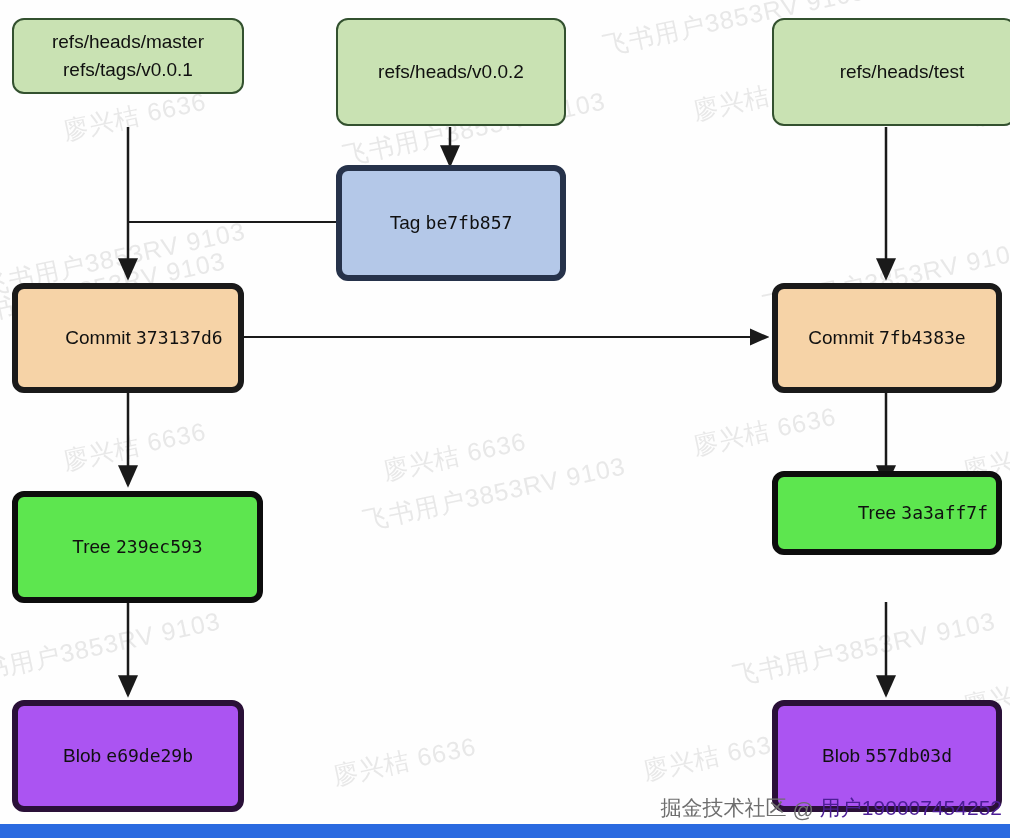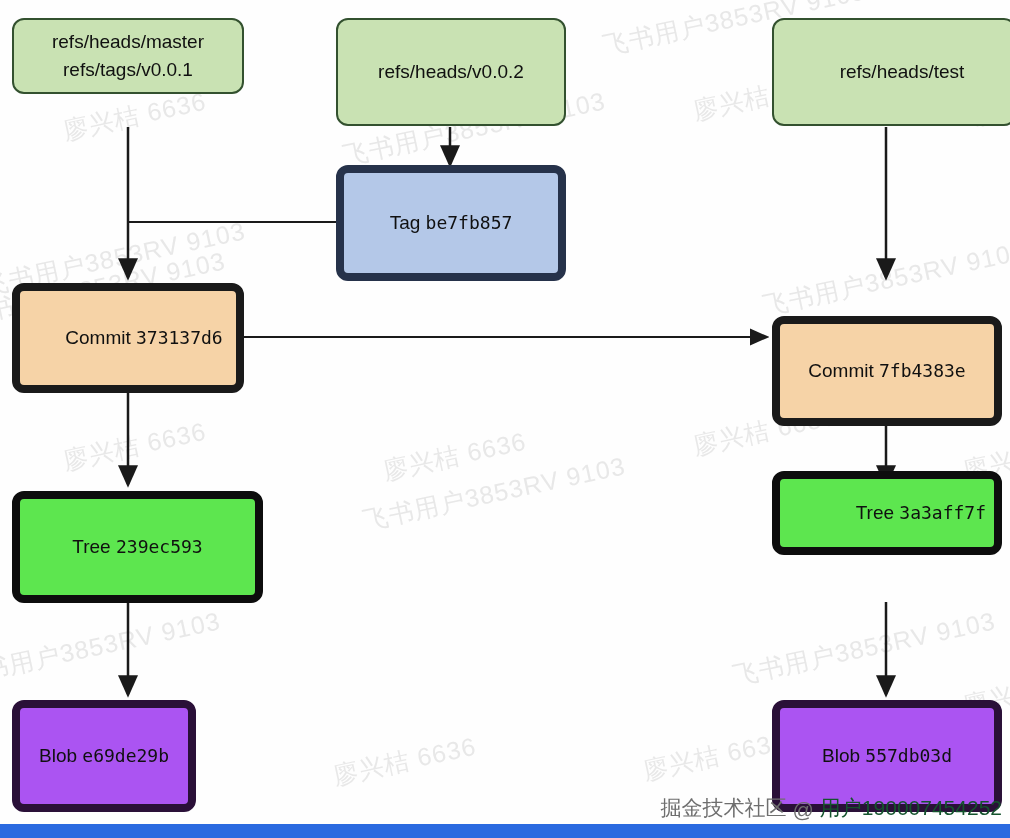--- a/index.html
+++ b/index.html
@@ -49,21 +49,21 @@
   
   .node {
     position: absolute;
     z-index: 3;
     box-sizing: border-box;
     display: flex;
     align-items: center;
     justify-content: center;
     text-align: center;
     border-radius: 12px;
-    border: 8px solid #0369a1;
+    border: 6px solid #0369a1;
     color: #101010;
     font-size: 19px;
     line-height: 1.45;
     padding: 4px 8px;
   }
   .node.ref {
     background: #c9e2b3;
     border-color: #33512f;
     border-width: 2px;
   }
@@ -98,21 +98,21 @@
     top: 794px;
     z-index: 5;
     font-size: 21px;
     color: #6e6e6e;
     white-space: nowrap;
     display: flex;
     align-items: flex-end;
     gap: 6px;
   }
   #attribution .handle {
-    color: #14532d;
+    color: #4c1d95;
   }
   #bottom-bar {
     position: absolute;
     left: 0;
     top: 824px;
     width: 1010px;
     height: 14px;
     background: #2a6ae0;
     z-index: 6;
   }
@@ -185,33 +185,33 @@
   </div>
 
   <div class="node tag" style="left:336px; top:165px; width:230px; height:116px;">
     <span><span>Tag </span><span class="mono">be7fb857</span></span>
   </div>
 
   <div class="node commit" style="left:12px; top:283px; width:232px; height:110px;padding-left:40px;">
     <span><span>Commit </span><span class="mono">373137d6</span></span>
   </div>
 
-  <div class="node commit" style="left:772px; top:283px; width:230px; height:110px;margin-top:33px;">
+  <div class="node commit" style="left:772px; top:283px; width:230px; height:110px;">
     <span><span>Commit </span><span class="mono">7fb4383e</span></span>
   </div>
 
   <div class="node tree" style="left:12px; top:491px; width:251px; height:112px;">
     <span><span>Tree </span><span class="mono">239ec593</span></span>
   </div>
 
   <div class="node tree" style="left:772px; top:471px; width:230px; height:84px;justify-content:flex-end;">
     <span><span>Tree </span><span class="mono">3a3aff7f</span></span>
   </div>
 
-  <div class="node blob" style="left:12px; top:700px; width:184px; height:112px;">
+  <div class="node blob" style="left:12px; top:700px; width:232px; height:112px;">
     <span><span>Blob </span><span class="mono">e69de29b</span></span>
   </div>
 
   <div class="node blob" style="left:772px; top:700px; width:230px; height:112px;">
     <span><span>Blob </span><span class="mono">557db03d</span></span>
   </div>
 
   <div id="attribution">
     <span>掘金技术社区</span>
     <span>@</span>

